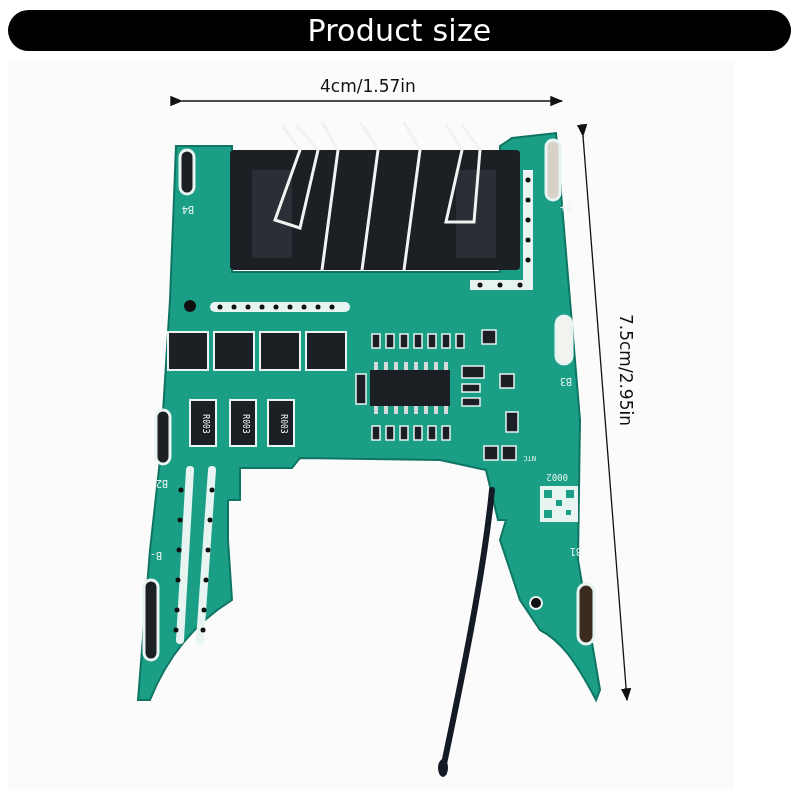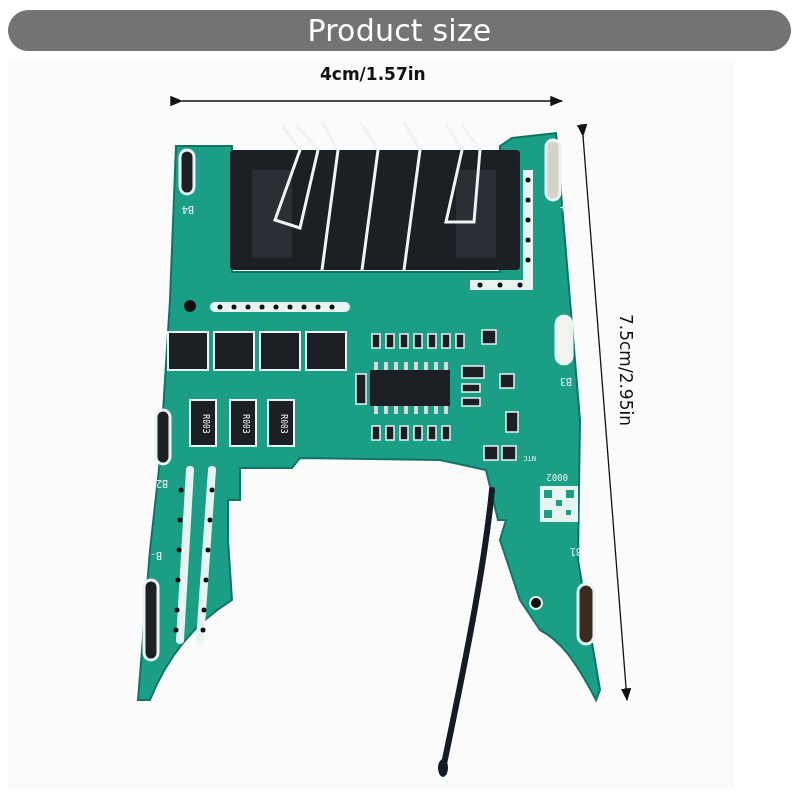--- a/index.html
+++ b/index.html
@@ -2,32 +2,32 @@
 <html><head>
 <meta charset="utf-8">
 <style>
   html, body { margin: 0; padding: 0; }
   body {
     width: 800px; height: 800px; background: #ffffff; position: relative; overflow: hidden;
     font-family: "DejaVu Sans", "Liberation Sans", sans-serif;
   }
   .banner {
     position: absolute; left: 8px; top: 10px; width: 783px; height: 41px;
-    background: #737373; border-radius: 21px; color: #ffffff;
+    background: #000000; border-radius: 21px; color: #ffffff;
     display: flex; align-items: center; justify-content: center;
     font-size: 30px; letter-spacing: 0.2px;
   }
   .photo {
     position: absolute; left: 8px; top: 62px; width: 726px; height: 728px;
     background: #fbfbfb;
   }
   .dim-label {
     position: absolute; font-size: 17px; color: #111111;
   }
-  .dim-width-label { left: 320px; top: 64px; font-weight: bold; }
+  .dim-width-label { left: 320px; top: 76px; }
   .dim-height-label {
     left: 536px; top: 360px; width: 180px; text-align: center;
     transform: rotate(90deg); transform-origin: center center;
   }
   svg.board { position: absolute; left: 0; top: 0; }
   svg text { font-family: "DejaVu Sans Mono", monospace; }
 </style>
 </head>
 <body>
 

